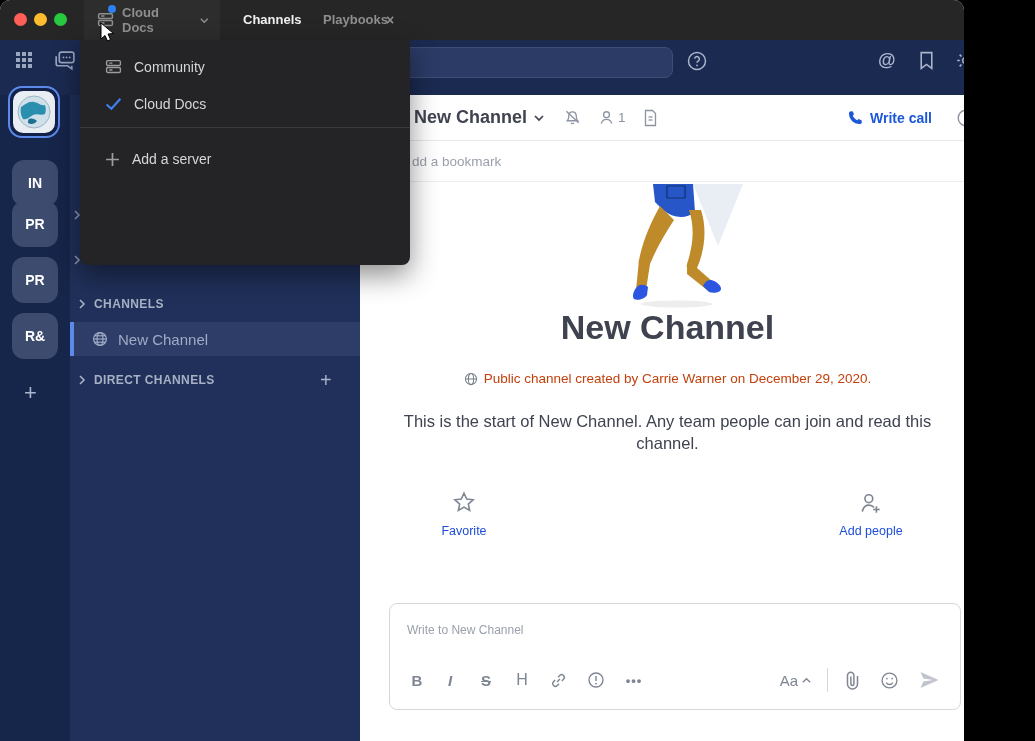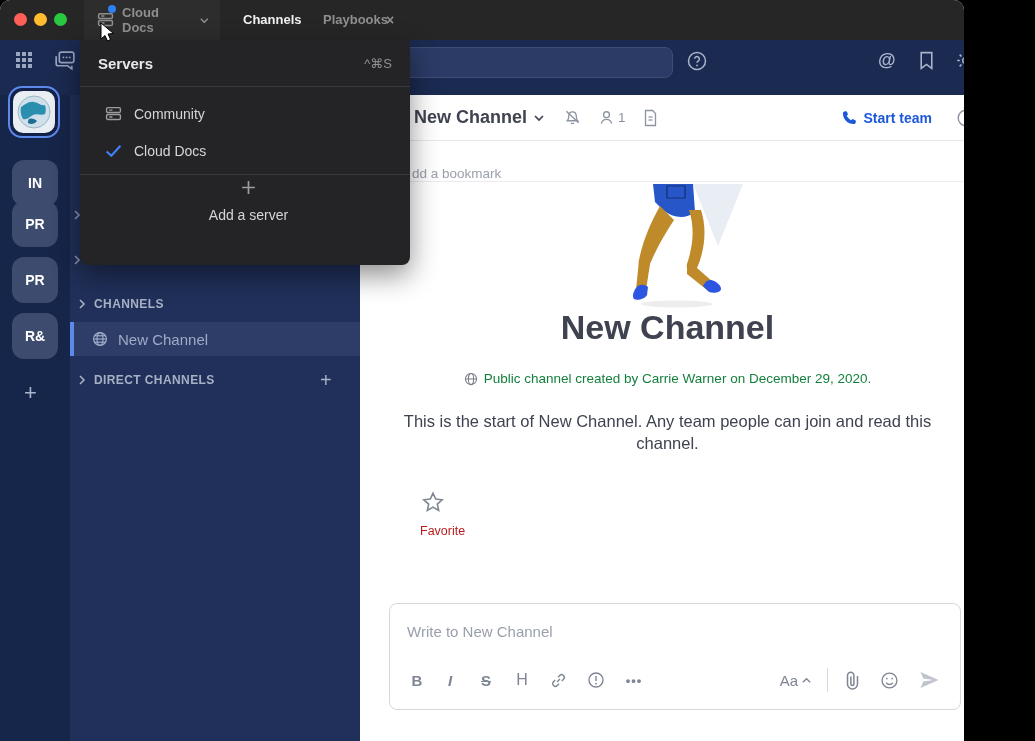--- a/index.html
+++ b/index.html
@@ -15,21 +15,21 @@
   .tab-lbl{color:#8f8f8f;font-size:13px;font-weight:600;top:12px;}
   .tab-active{color:#f1f1f1;}
   
   .dropdown{left:80px;top:40px;width:330px;height:225px;background:#242426;border-radius:0 0 8px 8px;
             box-shadow:0 10px 28px rgba(0,0,0,.45);z-index:60;}
   .dd-head{display:flex;justify-content:space-between;align-items:center;height:47px;padding:0 18px;border-bottom:1px solid #3a3a3c;box-sizing:border-box;}
   .dd-title{color:#e8e9ea;font-size:15px;font-weight:700;}
   .dd-short{color:#8f9296;font-size:13px;}
   .dd-item{display:flex;align-items:center;height:37px;padding:0 18px 0 25px;gap:12px;color:#d4d6d8;font-size:14px;}
   .dd-sep{border-top:1px solid #3a3a3c;margin-top:5px;}
-  .dd-add{display:flex;align-items:center;height:52px;padding:0 18px 0 25px;gap:12px;color:#d4d6d8;font-size:14px;margin-top:5px;flex-direction:column;}
+  .dd-add{display:flex;align-items:center;height:52px;padding:0 18px 0 25px;gap:12px;color:#d4d6d8;font-size:14px;margin-top:5px;}
   .dot{width:8px;height:8px;border-radius:50%;background:#2e7ff2;}
   
   .gheader{left:0;top:40px;width:1035px;height:55px;background:#1b2a51;}
   .teamsbar{left:0;top:95px;width:70px;height:646px;background:#16254a;}
   .chsidebar{left:70px;top:95px;width:290px;height:646px;background:#20305a;}
   .appbar{left:990px;top:95px;width:45px;height:646px;background:#1b2a51;}
   .searchbox{left:393px;top:47px;width:280px;height:31px;background:#2b3b66;border:1px solid #3d4d79;border-radius:8px;box-sizing:border-box;}
   .nav-ic{color:#aab4cc;}
   .team{width:46px;height:46px;border-radius:12px;background:#3c4b6e;color:#fff;font-weight:700;font-size:14px;
         display:flex;align-items:center;justify-content:center;left:12px;}
@@ -39,28 +39,28 @@
   .sect{color:#a7b0c4;font-size:12px;font-weight:700;letter-spacing:.4px;display:flex;align-items:center;gap:8px;}
   .chan-row{left:70px;top:322px;width:290px;height:34px;background:#2e3d68;display:flex;align-items:center;gap:10px;padding-left:22px;box-sizing:border-box;}
   .chan-row .bar{position:absolute;left:0;top:0;width:4px;height:34px;background:#5d89ea;}
   .chan-row .name{color:#9fabc6;font-size:15px;}
   
   .main{left:360px;top:95px;width:630px;height:646px;background:#fff;}
   .chead{left:360px;top:95px;width:630px;height:46px;background:#fff;border-bottom:1px solid #e8e8ea;display:flex;align-items:center;box-sizing:border-box;padding:0 14px 0 54px;}
   .ctitle{color:#3f4350;font-size:18px;font-weight:700;}
   .mut{color:#8d93a3;}
   .startcall{display:flex;align-items:center;gap:7px;color:#1c58d9;font-size:14px;font-weight:600;}
-  .bookbar{left:360px;top:141px;width:630px;height:41px;background:#fff;border-bottom:1px solid #ececee;display:flex;align-items:flex-end;box-sizing:border-box;padding-left:52px;}
+  .bookbar{left:360px;top:141px;width:630px;height:41px;background:#fff;border-bottom:1px solid #ececee;display:flex;align-items:center;box-sizing:border-box;padding-left:52px;}
   .bookbar span{color:#9aa0ab;font-size:13.5px;}
   .intro-title{color:#3f4350;font-size:34px;font-weight:700;text-align:center;}
-  .meta{color:#15803d;font-size:13.5px;display:flex;align-items:center;gap:6px;justify-content:center;}
+  .meta{color:#c2410c;font-size:13.5px;display:flex;align-items:center;gap:6px;justify-content:center;}
   .body-txt{color:#3f4350;font-size:16.5px;line-height:22px;text-align:center;}
-  .action{width:88px;display:flex;flex-direction:column;align-items:flex-start;gap:8px;color:#b91c1c;font-size:12.5px;}
+  .action{width:88px;display:flex;flex-direction:column;align-items:center;gap:8px;color:#1d4ed8;font-size:12.5px;}
   .composer{left:389px;top:603px;width:572px;height:107px;border:1.5px solid #d5d7dc;border-radius:8px;box-sizing:border-box;background:#fff;}
-  .ph{color:#9aa0ab;font-size:15px;}
+  .ph{color:#9aa0ab;font-size:12px;}
   .fmt{color:#7e8694;font-weight:700;font-size:15px;width:30px;text-align:center;}
   .toolrow{position:absolute;left:12px;right:12px;top:64px;display:flex;align-items:center;}
   .scrollthumb{left:974px;top:337px;width:7px;height:271px;border-radius:4px;background:#c9cbd1;}
   .pbcircle{left:988px;top:102px;width:31px;height:31px;border-radius:50%;background:#2c63e9;display:flex;align-items:center;justify-content:center;}
   .avatar{left:994px;top:47px;width:28px;height:28px;border-radius:50%;background:#e8d100;color:#fff;font-weight:700;font-size:13px;display:flex;align-items:center;justify-content:center;}
   .badge{left:1011px;top:63px;width:14px;height:14px;border-radius:50%;background:#35b37e;border:2px solid #1b2a51;display:flex;align-items:center;justify-content:center;}
   .cursor{z-index:99;}
 </style>
 </head>
 <body>
@@ -239,21 +239,21 @@
         <path d="M3 1.5h7l3 3v12H3z"></path>
           <line x1="6" y1="8" x2="10" y2="8"></line>
           <line x1="6" y1="11" x2="10" y2="11"></line>
       </svg>
     </span>
     <span style="flex:1"></span>
     <span class="startcall">
       <svg width="15" height="15" viewBox="0 0 16 16" fill="#1c58d9">
         <path d="M3.3 1.2C2 1.2 1 2.3 1 3.5 1 9.9 6.1 15 12.5 15c1.2 0 2.3-1 2.3-2.3l-.4-1.9-3.2-1.2-1.4 1.4C8 10.1 5.9 8 5 6.2l1.4-1.4L5.2 1.6z"></path>
       </svg>
-      <span>Start team</span>
+      <span>Write call</span>
     </span>
     <span style="margin-left:24px">
       <svg width="20" height="20" viewBox="0 0 20 20" fill="none" stroke="#8d93a3" stroke-width="1.4">
         <circle cx="10" cy="10" r="7.8"></circle>
           <line x1="10" y1="9" x2="10" y2="14"></line>
           <circle cx="10" cy="6.3" r="0.9" fill="#8d93a3" stroke="none"></circle>
       </svg>
     </span>
   </div>
 
@@ -289,20 +289,29 @@
 
   <div class="abs body-txt" style="left:395px;top:410px;width:545px">This is the start of New Channel. Any team people can join and read this channel.</div>
 
   <div class="abs" style="left:420px;top:490px;width:495px;display:flex;justify-content:space-between">
     <div class="action">
       <svg width="26" height="26" viewBox="0 0 24 24" fill="none" stroke="#7e8694" stroke-width="1.5">
         <path d="M12 3l2.5 5.4 5.9.6-4.4 4 1.2 5.8L12 15.8 6.8 18.8 8 13 3.6 9l5.9-.6z"></path>
       </svg>
       <span>Favorite</span>
     </div>
+    <div class="action">
+      <svg width="26" height="26" viewBox="0 0 24 24" fill="none" stroke="#7e8694" stroke-width="1.5">
+        <circle cx="10" cy="8" r="3.6"></circle>
+          <path d="M4 20c.8-4 3-6 6-6 2 0 3.6.8 4.8 2.2"></path>
+          <line x1="17" y1="15" x2="17" y2="21"></line>
+          <line x1="14" y1="18" x2="20" y2="18"></line>
+      </svg>
+      <span>Add people</span>
+    </div>
   </div>
 
   <div class="abs scrollthumb"></div>
 
   <div class="abs composer">
     <span class="abs ph" style="left:17px;top:19px">Write to New Channel</span>
     <div class="toolrow">
       <span class="fmt">B</span>
       <span class="fmt" style="font-style:italic;width:36px">I</span>
       <span class="fmt" style="text-decoration:line-through;width:36px">S</span>
@@ -364,24 +373,20 @@
     <svg width="20" height="20" viewBox="0 0 20 20" fill="none" stroke="#8d97b2" stroke-width="1.5">
       <rect x="2" y="2" width="6" height="6"></rect>
         <rect x="12" y="2" width="6" height="6"></rect>
         <rect x="2" y="12" width="6" height="6"></rect>
       <line x1="15" y1="12" x2="15" y2="18"></line>
         <line x1="12" y1="15" x2="18" y2="15"></line>
     </svg>
   </span>
 
   <div class="abs dropdown">
-    <div class="dd-head">
-      <span class="dd-title">Servers</span>
-      <span class="dd-short">^⌘S</span>
-    </div>
     <div style="padding-top:8px">
       <div class="dd-item">
         <svg width="17" height="17" viewBox="0 0 16 16" fill="none" stroke="#9a9da2" stroke-width="1.3">
           <rect x="1.5" y="2.5" width="13" height="4.6" rx="1.2"></rect>
             <rect x="1.5" y="9" width="13" height="4.6" rx="1.2"></rect>
           <line x1="4" y1="4.8" x2="7" y2="4.8"></line>
             <line x1="4" y1="11.3" x2="7" y2="11.3"></line>
         </svg>
         <span>Community</span>
       </div>

